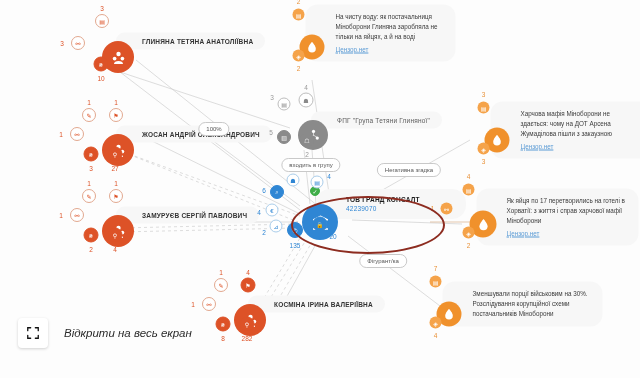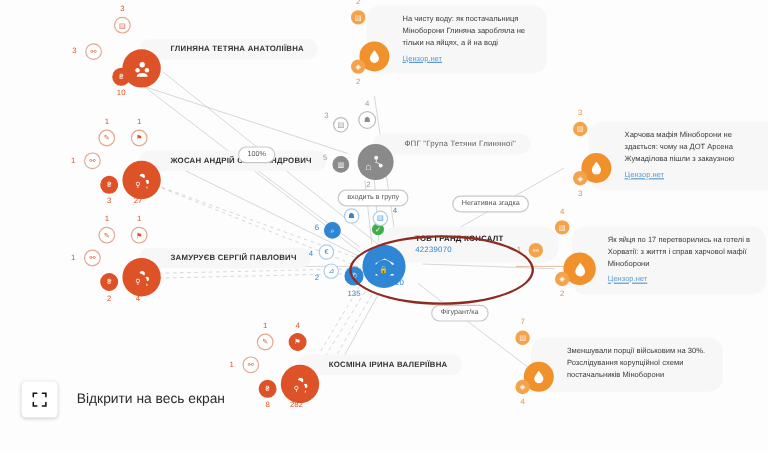--- a/index.html
+++ b/index.html
@@ -65,21 +65,21 @@
 
   
   .elabel{
     position:absolute;background:#fff;border:1px solid #c9c9c9;border-radius:9px;
     padding:3px 7px;font-size:6px;color:#555;white-space:nowrap;
     transform:translate(-50%,-50%);z-index:6;
   }
 
   
   #fullscreen{
-    position:absolute;left:18px;top:318px;display:flex;align-items:center;gap:16px;z-index:9;
+    position:absolute;left:18px;top:318px;display:flex;align-items:center;gap:16px;z-index:9;font-style:italic;
   }
   #fullscreen .fsbtn{
     width:30px;height:30px;background:#fff;border-radius:4px;
     display:flex;align-items:center;justify-content:center;
     box-shadow:0 1px 3px rgba(0,0,0,.18);cursor:pointer;
   }
   #fullscreen .fslabel{font-size:11.5px;color:#2b2b2b;}
 
   .ellipse{position:absolute;border:2px solid #8d2c20;border-radius:50%;z-index:7;pointer-events:none;}
 </style>

